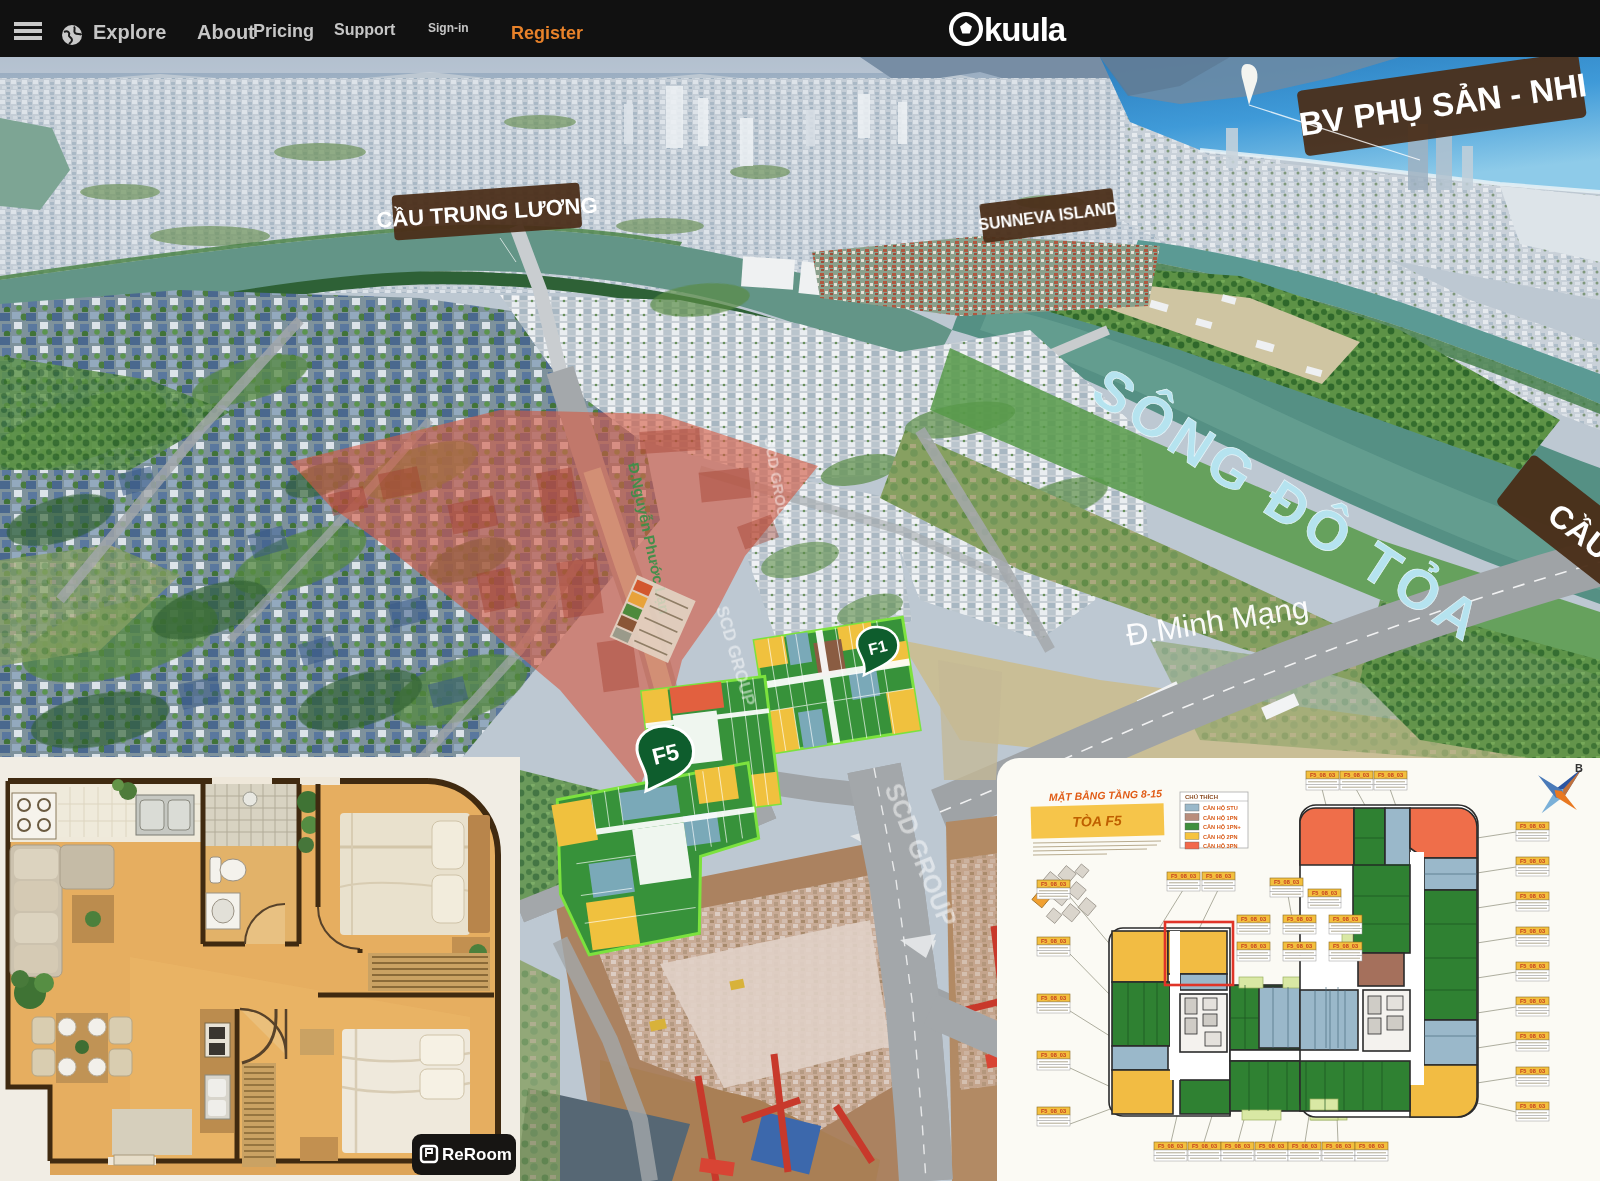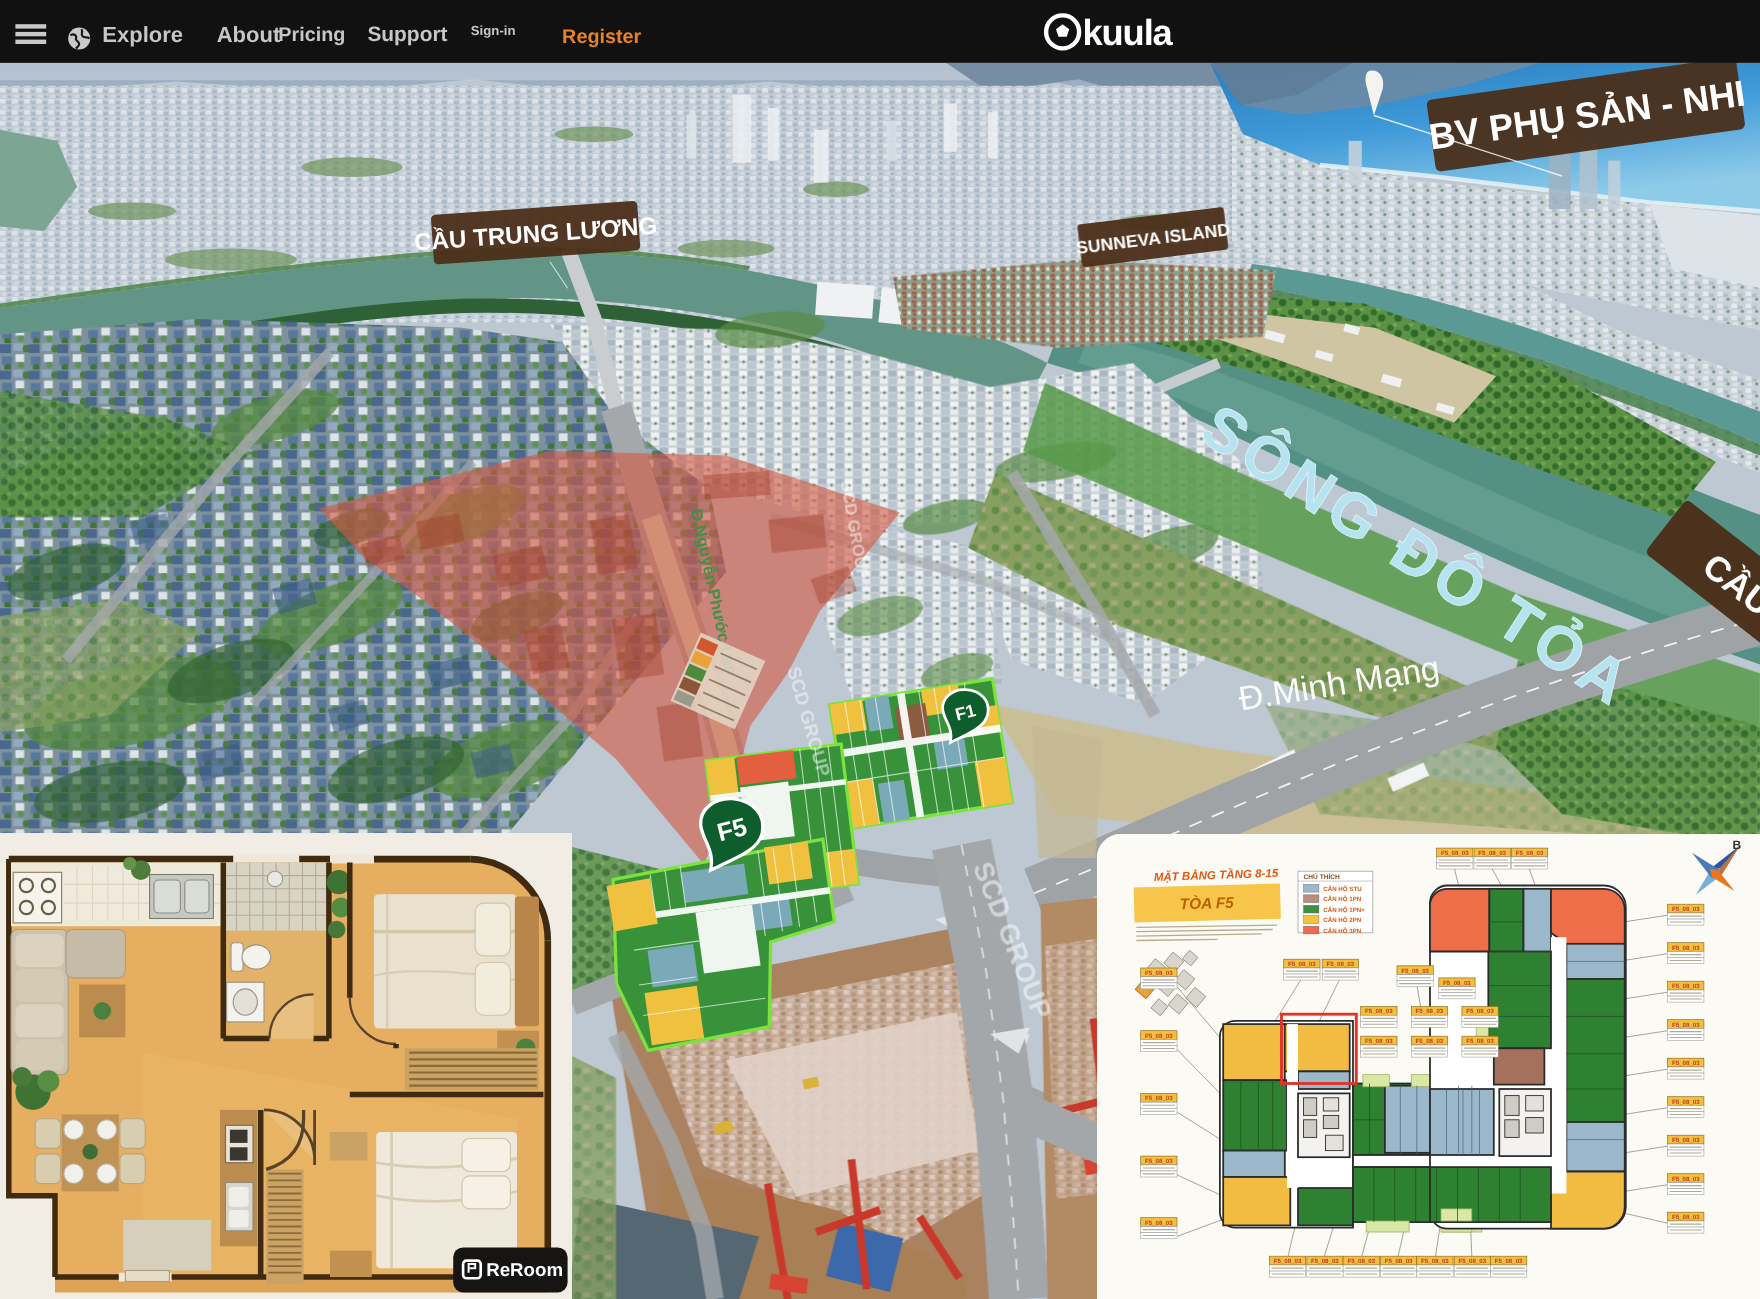--- a/index.html
+++ b/index.html
@@ -476,21 +476,21 @@
       <circle cx="12" cy="12" r="10" fill="#c9c9c9"></circle>
       <path d="M4 9 C8 7 10 10 9 12 C8 14 12 14 12 17 C12 19 10 20 9 21 M14 3.5 C16 6 13 8 15 10 C17 12 20 10 21.5 12" stroke="#1a1a1a" stroke-width="2" fill="none"></path>
     </svg>
 
 <div style="position:absolute;left:93px;top:21px;color:#c6c6c6;font-size:20px;font-weight:bold;">Explore</div>
 
 <div style="position:absolute;left:178px;top:21px;color:#c6c6c6;font-size:20px;font-weight:bold;margin-left:19px;">About</div>
 
 <div style="position:absolute;left:253px;top:21px;color:#c6c6c6;font-size:18px;font-weight:bold;">Pricing</div>
 
-<div style="position:absolute;left:334px;top:21px;color:#c6c6c6;font-size:19px;font-weight:bold;">Support</div>
+<div style="position:absolute;left:334px;top:21px;color:#c6c6c6;font-size:16px;font-weight:bold;">Support</div>
 
 <div style="position:absolute;left:428px;top:21px;color:#c6c6c6;font-size:12px;font-weight:bold;">Sign-in</div>
 
 <div style="position:absolute;left:511px;top:23px;color:#e8822a;font-size:18px;font-weight:bold;">Register</div>
 
 <svg style="position:absolute;left:948px;top:9px;" width="130" height="42" viewBox="0 0 130 42">
   <circle cx="18" cy="20" r="15" fill="none" stroke="#ffffff" stroke-width="4"></circle>
   <path d="M18 13 L24 17.5 L21.7 24.5 L14.3 24.5 L12 17.5 Z" fill="#ffffff"></path>
   <text x="36" y="32" fill="#ffffff" font-size="33" font-weight="bold" letter-spacing="-1">kuula</text>
 </svg>

